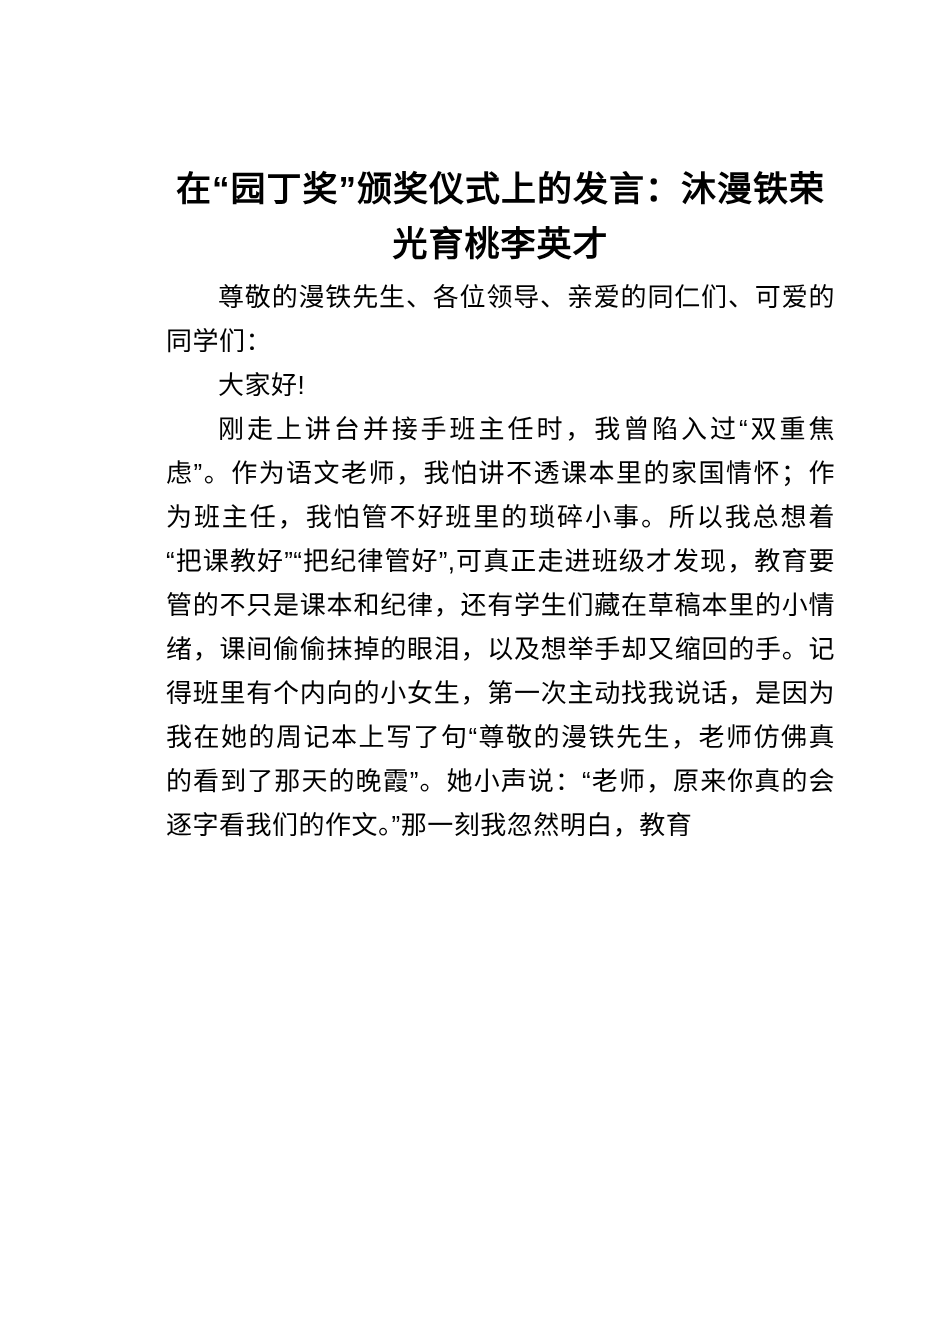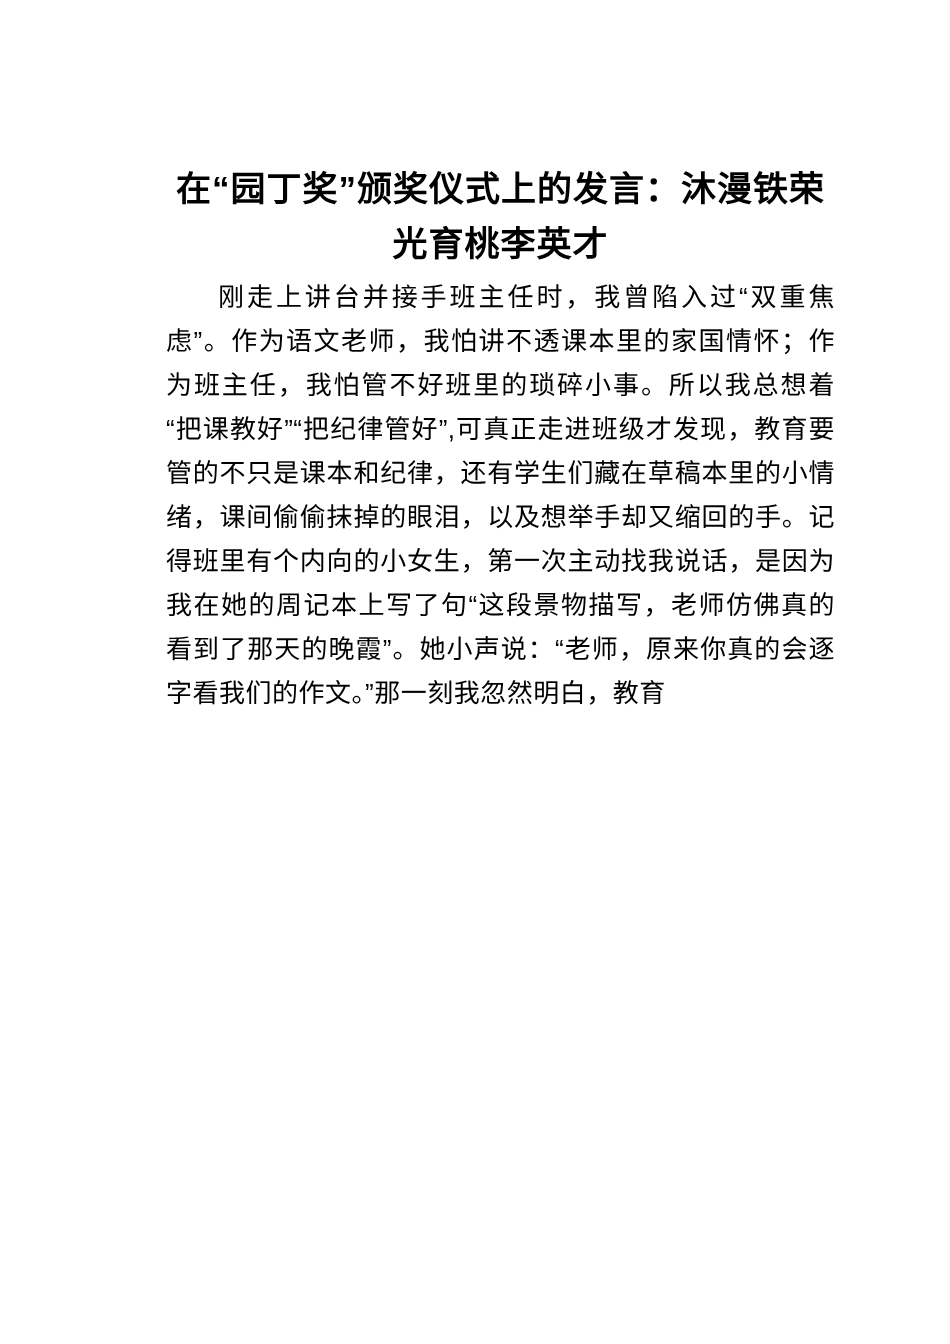--- a/index.html
+++ b/index.html
@@ -41,15 +41,17 @@
     letter-spacing: 0.5px;
     word-break: break-all;
   }
 </style>
 </head>
 <body>
 
 <div class="page">
   <h1 class="doc-title">在“园丁奖”颁奖仪式上的发言：沐漫铁荣光育桃李英才</h1>
   <div class="doc-body">
-    <p class="para">刚走上讲台并接手班主任时，我曾陷入过“双重焦虑”。作为语文老师，我怕讲不透课本里的家国情怀；作为班主任，我怕管不好班里的琐碎小事。所以我总想着“把课教好”“把纪律管好”,可真正走进班级才发现，教育要管的不只是课本和纪律，还有学生们藏在草稿本里的小情绪，课间偷偷抹掉的眼泪，以及想举手却又缩回的手。记得班里有个内向的小女生，第一次主动找我说话，是因为我在她的周记本上写了句“这段景物描写，老师仿佛真的看到了那天的晚霞”。她小声说：“老师，原来你真的会逐字看我们的作文。”那一刻我忽然明白，教育</p>
+    <p class="para">尊敬的漫铁先生、各位领导、亲爱的同仁们、可爱的同学们：</p>
+    <p class="para">大家好!</p>
+    <p class="para">刚走上讲台并接手班主任时，我曾陷入过“双重焦虑”。作为语文老师，我怕讲不透课本里的家国情怀；作为班主任，我怕管不好班里的琐碎小事。所以我总想着“把课教好”“把纪律管好”,可真正走进班级才发现，教育要管的不只是课本和纪律，还有学生们藏在草稿本里的小情绪，课间偷偷抹掉的眼泪，以及想举手却又缩回的手。记得班里有个内向的小女生，第一次主动找我说话，是因为我在她的周记本上写了句“尊敬的漫铁先生，老师仿佛真的看到了那天的晚霞”。她小声说：“老师，原来你真的会逐字看我们的作文。”那一刻我忽然明白，教育</p>
   </div>
 </div>
 
 </body></html>

